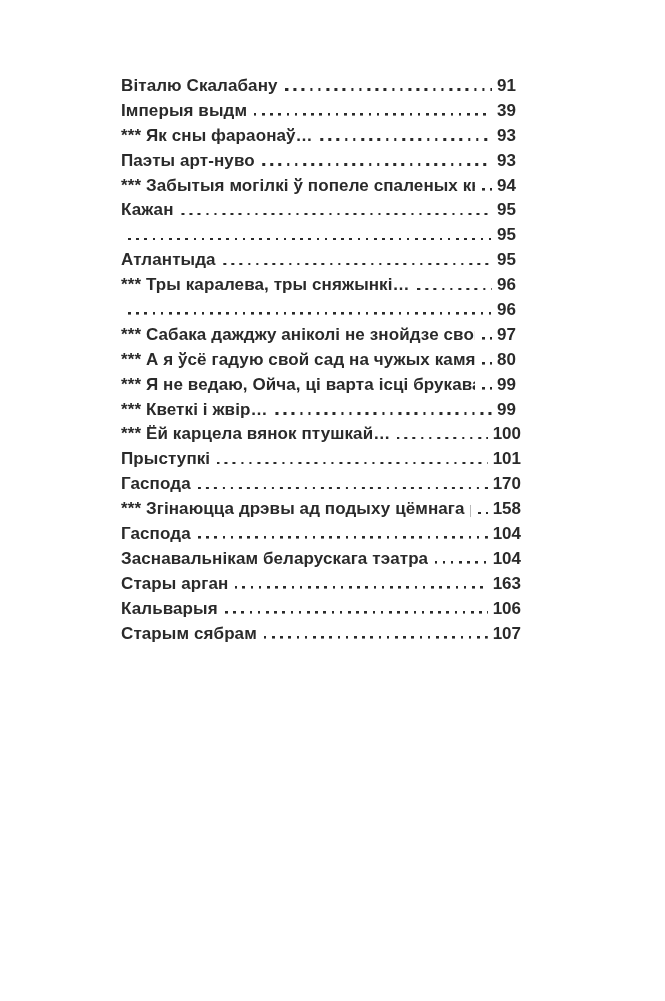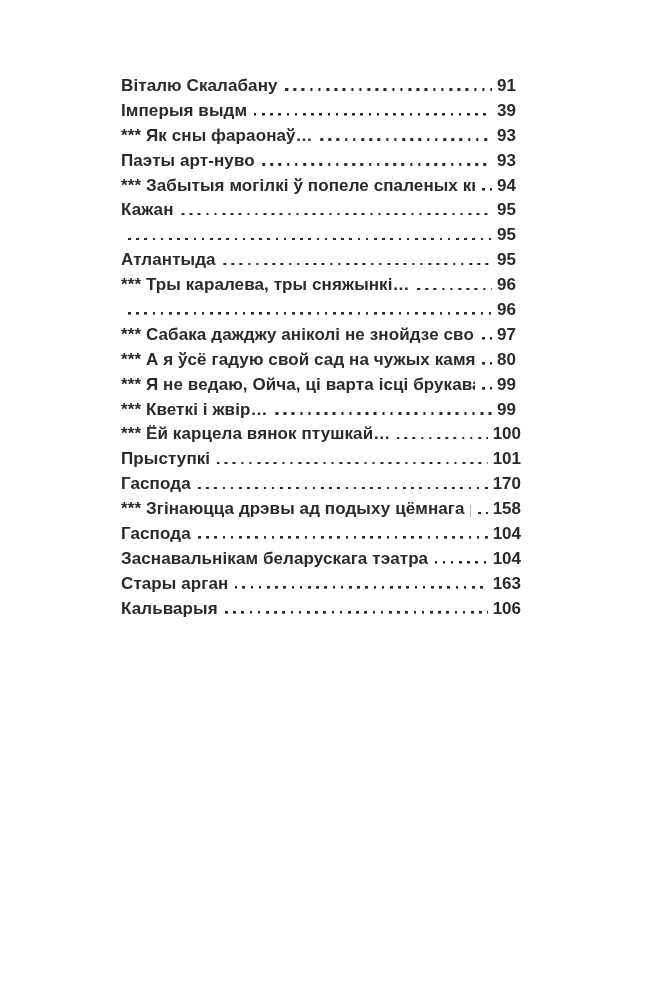--- a/index.html
+++ b/index.html
@@ -179,14 +179,19 @@
     <span class="toc-dots"></span>
     <span class="toc-page">163</span>
   </div>
 
   <div class="toc-row">
     <span class="toc-title">Кальварыя</span>
     <span class="toc-dots"></span>
     <span class="toc-page">106</span>
   </div>
 
+  <div class="toc-row">
+    <span class="toc-title">Старым сябрам</span>
+    <span class="toc-dots"></span>
+    <span class="toc-page">107</span>
+  </div>
 </div>
 </div>
 
 </body></html>

